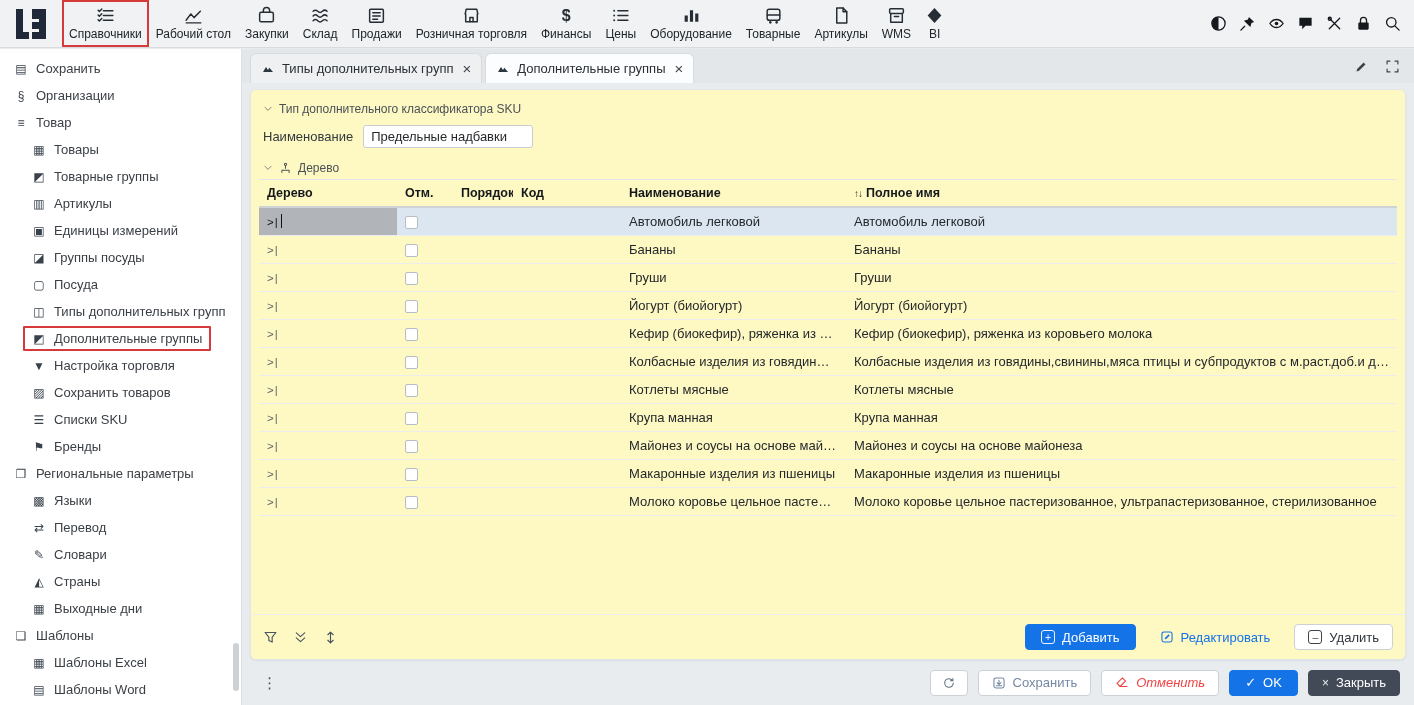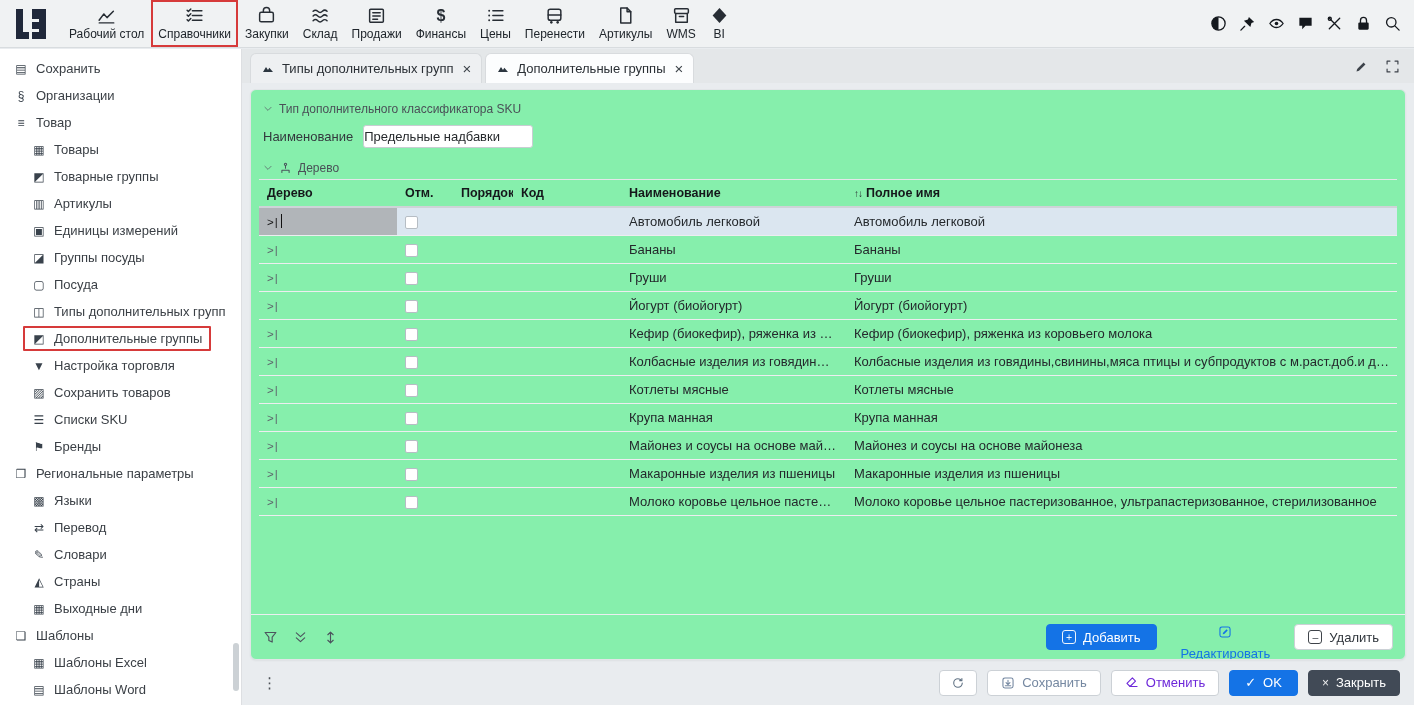--- a/index.html
+++ b/index.html
@@ -43,30 +43,30 @@
   .tab{height:30px;display:flex;align-items:center;gap:7px;padding:0 10px;font-size:13px;
        color:#2a2f35;background:#eef0f2;border:1px solid #d8dbde;border-bottom:none;
        border-radius:6px 6px 0 0;margin-right:3px;cursor:pointer;white-space:nowrap;}
   .tab.active{background:#fcfdfe;}
   .tab .icn{width:14px;height:12px;color:#2c3640;}
   .tab-close{font-size:15px;color:#3e444b;margin-left:2px;cursor:pointer;}
   .tab-tools{position:absolute;right:14px;top:0;height:34px;display:flex;align-items:center;
              gap:16px;color:#3c424a;}
   .tab-tools .icn{width:15px;height:15px;font-size:14px;cursor:pointer;}
 
-  .panel{flex:1;margin:6px 8px 0;background:#86efac;border:1px solid #e2e5e8;border-radius:6px;
+  .panel{flex:1;margin:6px 8px 0;background:#fef9c3;border:1px solid #e2e5e8;border-radius:6px;
          box-shadow:0 1px 2px rgba(0,0,0,.05);display:flex;flex-direction:column;
          overflow:hidden;padding-top:8px;}
   .sec-head{display:flex;align-items:center;gap:6px;font-size:12px;color:#4a5057;
             padding:4px 12px;cursor:pointer;}
   .sec-head .chev{width:10px;height:10px;color:#5a626a;}
   .sec-head .treeicn{width:13px;height:13px;color:#49525b;}
   .form-row{display:flex;align-items:center;gap:10px;padding:5px 12px 9px;font-size:13px;color:#33383d;}
   .form-row input{width:170px;height:23px;border:1px solid #c8cdd2;border-radius:3px;
-                  padding:0 0;font:13px "Liberation Sans",sans-serif;color:#26292c;outline:none;}
+                  padding:0 7px;font:13px "Liberation Sans",sans-serif;color:#26292c;outline:none;}
 
   .table-wrap{flex:1;overflow:hidden;padding:0 8px;}
   table{width:100%;border-collapse:collapse;table-layout:fixed;font-size:13px;}
   th{font-size:12.5px;font-weight:bold;color:#15181b;text-align:left;padding:6px 8px;
      border-top:1px solid #e4e7ea;border-bottom:2px solid #ced3d7;white-space:nowrap;
      overflow:hidden;cursor:pointer;}
   td{height:28px;padding:0 8px;border-bottom:1px solid #ededf0;color:#24282c;
      white-space:nowrap;overflow:hidden;text-overflow:ellipsis;}
   tr.sel{background:#dbe6f0;}
   .expander{font-size:11.5px;color:#5d646b;letter-spacing:1px;cursor:pointer;}
@@ -79,23 +79,23 @@
 
   .actions{display:flex;align-items:center;padding:9px 12px;border-top:1px solid #eceff1;gap:10px;flex:none;}
   .act-icons{display:flex;gap:15px;color:#4c555e;align-items:center;}
   .act-icons .icn{width:15px;height:15px;cursor:pointer;}
   .act-sp{flex:1;}
   .btn{height:26px;border-radius:4px;font:13px "Liberation Sans",sans-serif;display:inline-flex;
        align-items:center;gap:7px;padding:0 13px;cursor:pointer;border:1px solid transparent;
        background:none;white-space:nowrap;}
   .btn.plain{background:#fff;border-color:#ccd1d6;color:#2f353b;}
   .btn.primary{background:#1473e6;color:#fff;padding:0 15px;border-color:#1473e6;}
-  .btn.linkish{color:#1473e6;flex-direction:column;}
+  .btn.linkish{color:#1473e6;}
   .btn.slate{color:#7588a1;}
-  .btn.gray{color:#6d28d9;}
+  .btn.gray{color:#ef4444;font-style:italic;}
   .btn.dark{background:#414a56;color:#fff;border-color:#414a56;}
   .boxglyph{display:inline-flex;align-items:center;justify-content:center;width:14px;height:14px;
             border:1px solid currentColor;border-radius:3px;font-size:10.5px;line-height:1;opacity:.92;}
   .btn .icn{width:14px;height:14px;}
 
   .footer{height:45px;display:flex;align-items:center;padding:0 14px 0 20px;flex:none;}
   .dots{font-size:15px;color:#4c5157;cursor:pointer;}
   .footer-btns{margin-left:auto;display:flex;align-items:center;gap:10px;}
   .btn.iconbtn{padding:0 11px;color:#5f7183;}
 </style>
@@ -105,37 +105,37 @@
 <div class="app">
 
   <div class="topbar">
     <div class="logo">
       <svg viewBox="0 0 36 36" width="36" height="36">
         <path fill="#20283a" d="M3 3v30h13v-7h-6V3z"></path>
         <path fill="#20283a" d="M19 3h14v30H19v-7h7v-3h-7v-7h7v-3h-7z"></path>
       </svg>
     </div>
     <nav class="top-nav">
+        <div class="top-item annotated">
+          <span class="icn top-icn">
+            <svg viewBox="0 0 18 18" fill="none" stroke="currentColor" stroke-width="1.4" stroke-linecap="round" stroke-linejoin="round">
+              <path d="M7 4.5h9M7 9h9M7 13.5h9"></path>
+              <path d="M2 4l1.2 1.2 2.3-2.4M2 8.5l1.2 1.2 2.3-2.4M2 13l1.2 1.2 2.3-2.4"></path>
+            </svg>
+          </span>
+          <span class="lbl">Справочники</span>
+        </div>
         <div class="top-item">
           <span class="icn top-icn">
             <svg viewBox="0 0 18 18" fill="none" stroke="currentColor" stroke-width="1.4" stroke-linecap="round" stroke-linejoin="round">
               <path d="M2 13.5l4.5-6 3 3.5L15.5 5"></path>
               <path d="M2 16h14" stroke-width="1"></path>
             </svg>
           </span>
           <span class="lbl">Рабочий стол</span>
-        </div>
-        <div class="top-item annotated">
-          <span class="icn top-icn">
-            <svg viewBox="0 0 18 18" fill="none" stroke="currentColor" stroke-width="1.4" stroke-linecap="round" stroke-linejoin="round">
-              <path d="M7 4.5h9M7 9h9M7 13.5h9"></path>
-              <path d="M2 4l1.2 1.2 2.3-2.4M2 8.5l1.2 1.2 2.3-2.4M2 13l1.2 1.2 2.3-2.4"></path>
-            </svg>
-          </span>
-          <span class="lbl">Справочники</span>
         </div>
         <div class="top-item">
           <span class="icn top-icn">
             <svg viewBox="0 0 18 18" fill="none" stroke="currentColor" stroke-width="1.4" stroke-linecap="round" stroke-linejoin="round">
               <rect x="2.5" y="6" width="13" height="9" rx="1.5"></rect>
               <path d="M6 6V4.5a3 3 0 016 0V6"></path>
             </svg>
           </span>
           <span class="lbl">Закупки</span>
         </div>
@@ -150,46 +150,64 @@
           <span class="lbl">Склад</span>
         </div>
         <div class="top-item">
           <span class="icn top-icn">
             <svg viewBox="0 0 18 18" fill="none" stroke="currentColor" stroke-width="1.4" stroke-linecap="round" stroke-linejoin="round">
               <rect x="2.5" y="3" width="13" height="12.5" rx="1"></rect>
               <path d="M5.5 6.5h7M5.5 9.5h7M5.5 12.5h4.5"></path>
             </svg>
           </span>
           <span class="lbl">Продажи</span>
+        </div>
+        <div class="top-item">
+          <span class="icn top-icn">
+            <svg viewBox="0 0 18 18" fill="none" stroke="currentColor" stroke-width="1.4" stroke-linecap="round" stroke-linejoin="round">
+              <path d="M3 7.5L4 3h10l1 4.5"></path>
+              <path d="M3.5 7.5V15h11V7.5"></path>
+              <path d="M7.5 15v-4h3v4"></path>
+            </svg>
+          </span>
+          <span class="lbl">Розничная торговля</span>
         </div>
         <div class="top-item">
           <span class="icn top-icn">$</span>
           <span class="lbl">Финансы</span>
         </div>
         <div class="top-item">
           <span class="icn top-icn">
             <svg viewBox="0 0 18 18" fill="none" stroke="currentColor" stroke-width="1.4" stroke-linecap="round" stroke-linejoin="round">
               <circle cx="3" cy="4.5" r=".9" fill="currentColor" stroke="none"></circle>
               <circle cx="3" cy="9" r=".9" fill="currentColor" stroke="none"></circle>
               <circle cx="3" cy="13.5" r=".9" fill="currentColor" stroke="none"></circle>
               <path d="M6.5 4.5H16M6.5 9H16M6.5 13.5H16"></path>
             </svg>
           </span>
           <span class="lbl">Цены</span>
         </div>
         <div class="top-item">
           <span class="icn top-icn">
             <svg viewBox="0 0 18 18" fill="none" stroke="currentColor" stroke-width="1.4" stroke-linecap="round" stroke-linejoin="round">
+              <path d="M2.5 15V9h3v6zM7.5 15V4h3v11zM12.5 15V7h3v8z" fill="currentColor" stroke="none"></path>
+            </svg>
+          </span>
+          <span class="lbl">Оборудование</span>
+        </div>
+        <div class="top-item">
+          <span class="icn top-icn">
+            <svg viewBox="0 0 18 18" fill="none" stroke="currentColor" stroke-width="1.4" stroke-linecap="round" stroke-linejoin="round">
               <rect x="3" y="3" width="12" height="10.5" rx="2"></rect>
               <path d="M3 8.5h12"></path>
               <circle cx="6" cy="15.5" r="1.2" fill="currentColor" stroke="none"></circle>
               <circle cx="12" cy="15.5" r="1.2" fill="currentColor" stroke="none"></circle>
             </svg>
           </span>
-          <span class="lbl">Перенести</span>
+          <span class="lbl">Товарные</span>
         </div>
         <div class="top-item">
           <span class="icn top-icn">
             <svg viewBox="0 0 18 18" fill="none" stroke="currentColor" stroke-width="1.4" stroke-linecap="round" stroke-linejoin="round">
               <path d="M4.5 2h6L14 5.5V16H4.5z"></path>
               <path d="M10.5 2v3.5H14"></path>
             </svg>
           </span>
           <span class="lbl">Артикулы</span>
         </div>

